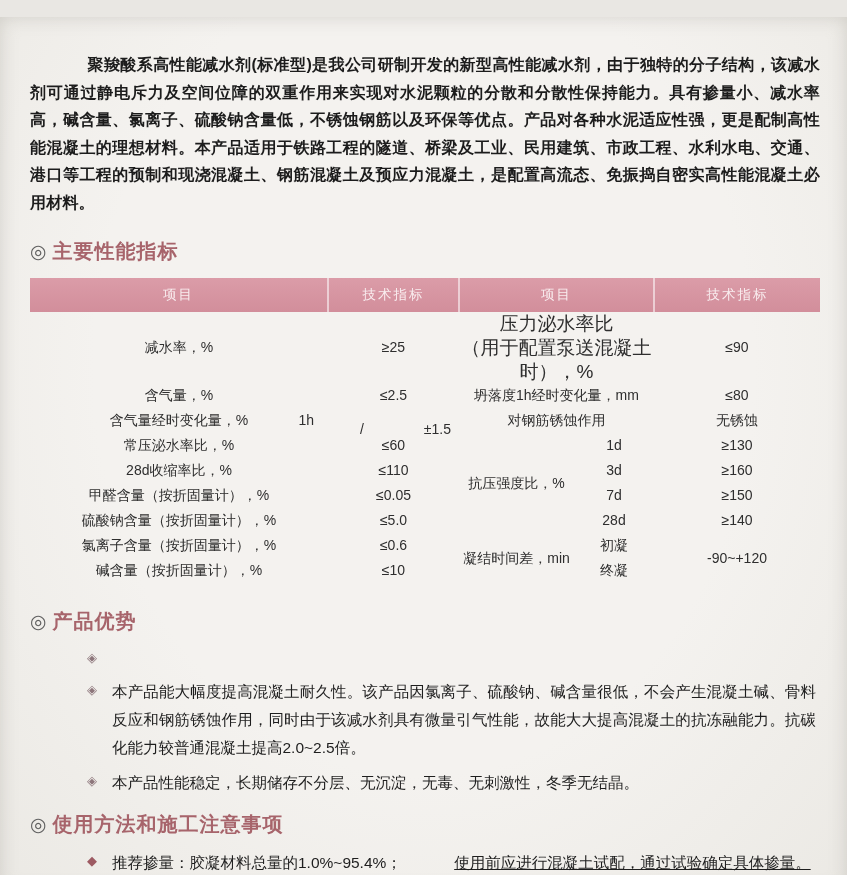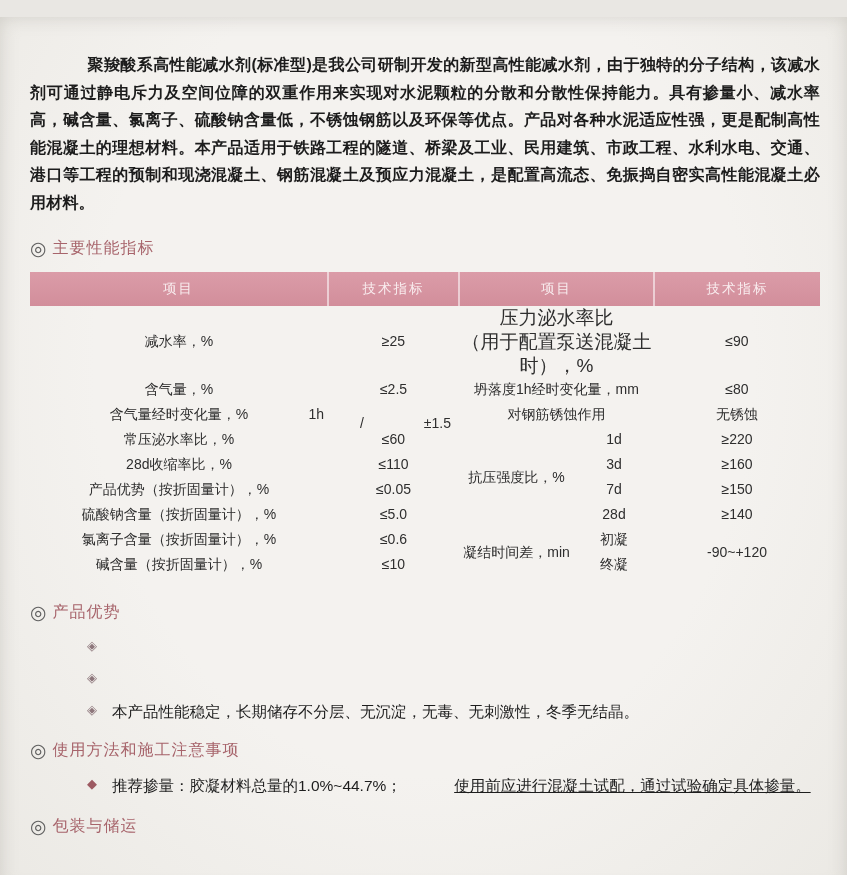--- a/index.html
+++ b/index.html
@@ -34,22 +34,22 @@
     gap: 6px;
     margin-top: 22px;
   }
   .section-head .mark {
     font-size: 19px;
     color: #5f5f5f;
     font-weight: 700;
     line-height: 1;
   }
   .section-head .stitle {
-    font-size: 16px;
-    font-weight: 400;
+    font-size: 20px;
+    font-weight: 700;
     color: #a7646b;
     letter-spacing: 1px;
   }
 
   
   .spec-table {
     width: 790px;
     margin-top: 13px;
     border-collapse: collapse;
     table-layout: fixed;
@@ -77,21 +77,21 @@
     vertical-align: middle;
     line-height: 1.25;
   }
   .spec-table tr.tall td { height: 38px; }
   .two-line span { display: block; font-size: 19px; }
   .cellflex {
     display: flex;
     justify-content: center;
     position: relative;
   }
-  .cellflex .side-right { position: absolute; right: 4px; }
+  .cellflex .side-right { position: absolute; right: 14px; }
   .cellflex .side-left  { position: absolute; left: 32px; }
   .cellflex .off-right  { position: absolute; right: 8px; }
 
   
   .bullets { margin-top: 11px; }
   .bullet {
     display: flex;
     align-items: flex-start;
     gap: 15px;
     padding-left: 57px;
@@ -169,30 +169,30 @@
           </div>
         </td>
         <td colspan="2">对钢筋锈蚀作用</td>
         <td>无锈蚀</td>
       </tr>
       <tr>
         <td>常压泌水率比，%</td>
         <td>≤60</td>
         <td rowspan="4">抗压强度比，%</td>
         <td>1d</td>
-        <td>≥220</td>
+        <td>≥130</td>
       </tr>
       <tr>
         <td>28d收缩率比，%</td>
         <td>≤110</td>
         <td>3d</td>
         <td>≥160</td>
       </tr>
       <tr>
-        <td>产品优势（按折固量计），%</td>
+        <td>甲醛含量（按折固量计），%</td>
         <td>≤0.05</td>
         <td>7d</td>
         <td>≥150</td>
       </tr>
       <tr>
         <td>硫酸钠含量（按折固量计），%</td>
         <td>≤5.0</td>
         <td>28d</td>
         <td>≥140</td>
       </tr>
@@ -214,36 +214,37 @@
   <div class="section-head" style="margin-top:25px;">
     <span class="mark">◎</span>
     <span class="stitle">产品优势</span>
   </div>
   <div class="bullets">
     <div class="bullet">
       <span class="glyph">◈</span>
     </div>
     <div class="bullet">
       <span class="glyph">◈</span>
+      <span class="txt">本产品能大幅度提高混凝土耐久性。该产品因氯离子、硫酸钠、碱含量很低，不会产生混凝土碱、骨料反应和钢筋锈蚀作用，同时由于该减水剂具有微量引气性能，故能大大提高混凝土的抗冻融能力。抗碳化能力较普通混凝土提高2.0~2.5倍。</span>
     </div>
     <div class="bullet">
       <span class="glyph">◈</span>
       <span class="txt">本产品性能稳定，长期储存不分层、无沉淀，无毒、无刺激性，冬季无结晶。</span>
     </div>
   </div>
 
   <div class="section-head" style="margin-top:14px;">
     <span class="mark">◎</span>
     <span class="stitle">使用方法和施工注意事项</span>
   </div>
   <div class="bullets">
     <div class="bullet solid">
       <span class="glyph">◆</span>
       <span class="txt">
-        <span>推荐掺量：胶凝材料总量的1.0%~44.7%；</span>
+        <span>推荐掺量：胶凝材料总量的1.0%~95.4%；</span>
         <span class="usage-note">使用前应进行混凝土试配，通过试验确定具体掺量。</span>
       </span>
     </div>
   </div>
 
   <div class="section-head" style="margin-top:16px;">
     <span class="mark">◎</span>
     <span class="stitle">包装与储运</span>
   </div>
 

